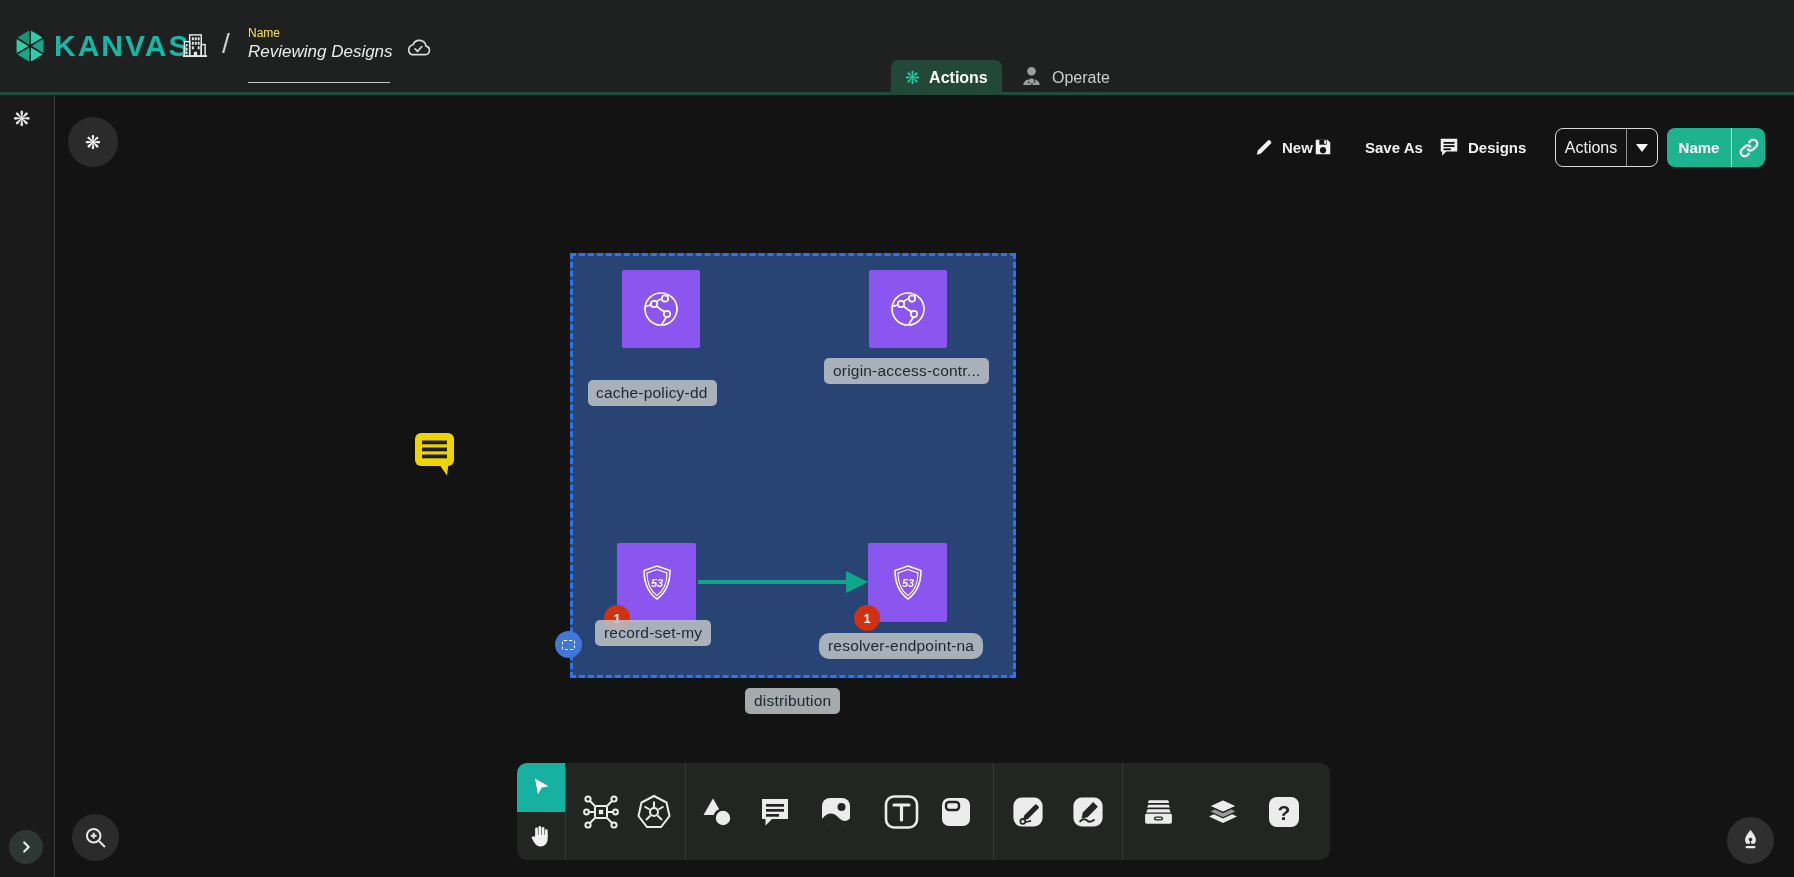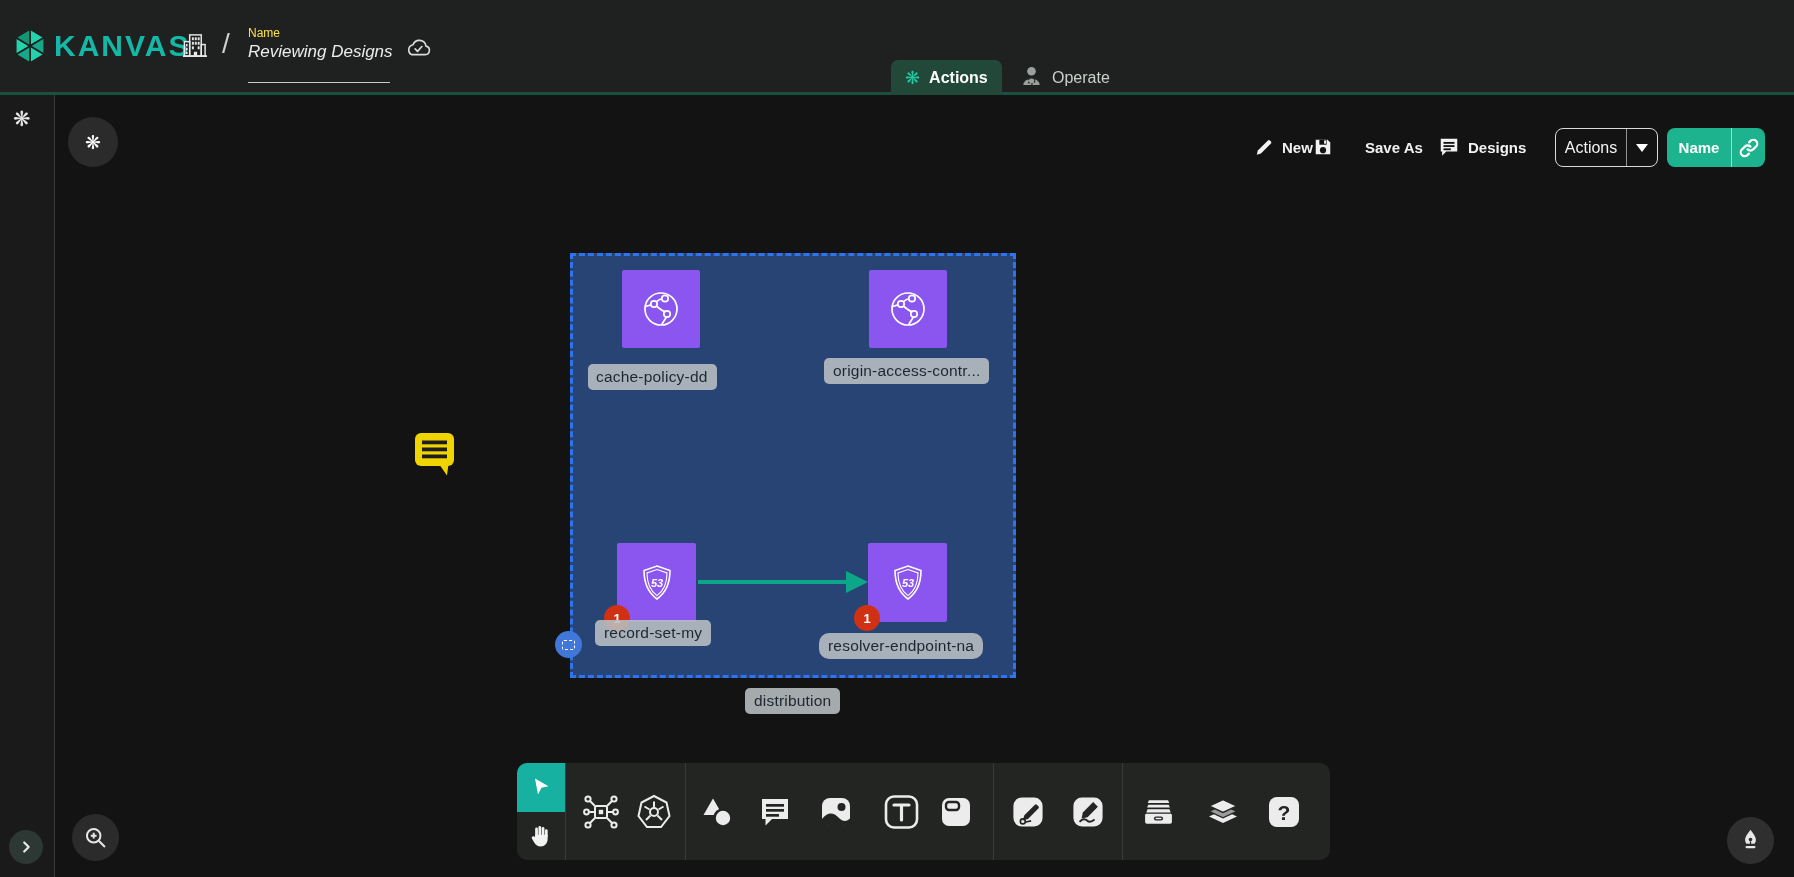--- a/index.html
+++ b/index.html
@@ -250,21 +250,21 @@
 
   <div class="node" style="left:622px;top:270px;">
     <svg width="48" height="48" viewBox="0 0 48 48" fill="none" stroke="#fff" stroke-width="1.7">
       <circle cx="24" cy="24" r="16"></circle>
       <circle cx="17" cy="19" r="3.2"></circle>
         <circle cx="28" cy="13.5" r="3.2"></circle>
         <circle cx="30" cy="29" r="3.2"></circle>
       <path d="M20 21.5 C24 25 27 26.5 28.5 26.8 M19.8 16.3 C22 14.5 24.3 13.8 25 13.8 M8.6 21.5 L13.9 19.9 M29.5 32 C27 36 25.4 38 24.8 39.8"></path>
     </svg>
   </div>
-  <div class="pill" style="left:588px;top:364px;padding-left:8px;">cache-policy-dd</div>
+  <div class="pill" style="left:588px;top:380px;padding-left:8px;">cache-policy-dd</div>
 
   <div class="node" style="left:869px;top:270px;">
     <svg width="48" height="48" viewBox="0 0 48 48" fill="none" stroke="#fff" stroke-width="1.7">
       <circle cx="24" cy="24" r="16"></circle>
       <circle cx="17" cy="19" r="3.2"></circle>
         <circle cx="28" cy="13.5" r="3.2"></circle>
         <circle cx="30" cy="29" r="3.2"></circle>
       <path d="M20 21.5 C24 25 27 26.5 28.5 26.8 M19.8 16.3 C22 14.5 24.3 13.8 25 13.8 M8.6 21.5 L13.9 19.9 M29.5 32 C27 36 25.4 38 24.8 39.8"></path>
     </svg>
   </div>

